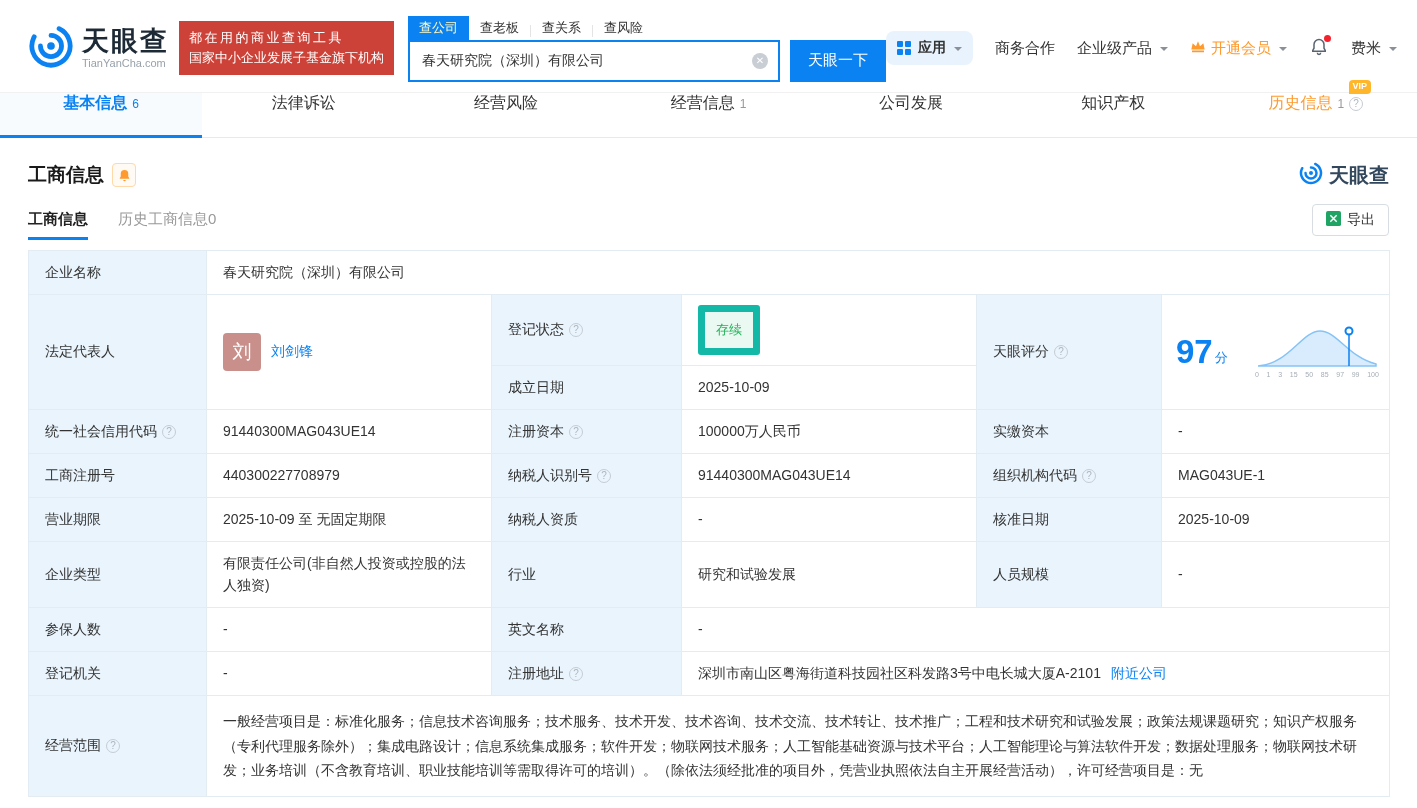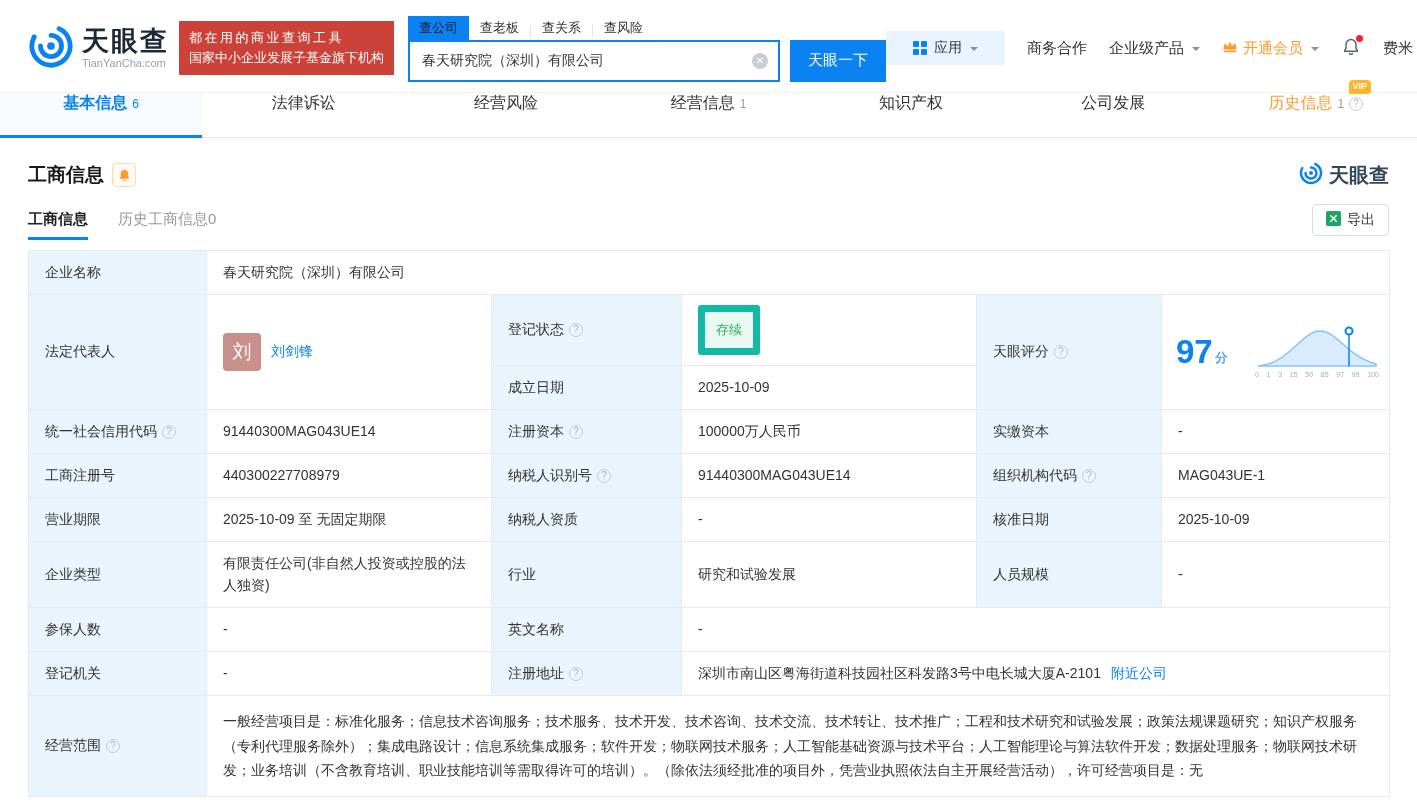--- a/index.html
+++ b/index.html
@@ -9,32 +9,32 @@
   
   .hdr { display:flex; align-items:center; padding:12px 28px 8px; height:92px; }
   .logo { display:flex; align-items:center; gap:8px; flex:none; }
   .logo-cn { font-size:27px; font-weight:bold; color:#1d2a36; letter-spacing:2px; line-height:1.05; }
   .logo-en { font-size:11px; color:#98a1aa; margin-top:2px; }
   .slogan { background:#cd4238; color:#fff; padding:7px 10px; margin-left:10px; font-size:13px; line-height:1.55; flex:none; }
   .slogan .l1 { letter-spacing:2.5px; display:block; }
   .search { margin-left:14px; display:flex; flex-direction:column; flex:none; }
   .stabs { display:flex; align-items:flex-end; height:25px; }
   .stab { font-size:13px; color:#333; padding:3px 11px; cursor:pointer; }
-  .stab.active { background:#0b82f1; color:#0f172a; }
+  .stab.active { background:#0b82f1; color:#fef9c3; }
   .sdiv { width:1px; height:12px; background:#e4e4e4; align-self:center; margin-top:8px; }
   .srow { display:flex; }
   .sbox { position:relative; width:372px; height:42px; border:2px solid #0b82f1; background:#fff; }
   .sbox input { width:100%; height:100%; border:none; outline:none; padding:0 36px 0 12px; font-size:14px; color:#333; font-family:inherit; }
   .clear { position:absolute; right:10px; top:50%; transform:translateY(-50%); width:16px; height:16px;
     border-radius:50%; background:#c9ced4; color:#fff; font-size:10px; line-height:16px; text-align:center; cursor:pointer; }
   .clear::after { content:"✕"; }
   .sbtn { width:96px; height:42px; margin-left:10px; background:#0b82f1; color:#fff; border:none; font-size:15px; cursor:pointer; font-family:inherit; }
   .hright { margin-left:auto; display:flex; align-items:center; gap:22px; font-size:14px; }
   .hitem { display:flex; align-items:center; gap:5px; cursor:pointer; white-space:nowrap; font-size:15px; color:#333; }
-  .apps { background:#e9f3fe; border-radius:0; padding:8px 27px; font-size:14px; }
+  .apps { background:#e9f3fe; border-radius:8px; padding:8px 11px; font-size:14px;font-weight:bold; }
   .gicon { display:grid; grid-template-columns:6px 6px; grid-gap:2px; margin-right:2px; }
   .gicon i { width:6px; height:6px; background:#0b82f1; border-radius:1px; }
   .caret { display:inline-block; width:0; height:0; border:4px solid transparent; border-top-color:#8a9097; margin-left:3px; transform:translateY(3px); }
   .vip-link { color:#ff9a2d; }
   .bellwrap { position:relative; }
   .dot { position:absolute; top:-2px; right:-2px; width:7px; height:7px; border-radius:50%; background:#f5222d; }
 
   
   .navbar { display:flex; height:46px; border-top:1px solid #f1f1f1; border-bottom:1px solid #e9e9e9; }
   .ntab { flex:1; display:flex; align-items:flex-start; justify-content:center; font-size:16px; color:#333; position:relative; cursor:pointer; }
@@ -195,26 +195,26 @@
       </span>
   </div>
   <div class="ntab">
     <span class="ntab-inner">
       <span>经营信息</span>
       <span class="ncount">1</span>
     </span>
   </div>
   <div class="ntab">
     <span class="ntab-inner">
+        <span>公司发展</span>
+      </span>
+  </div>
+  <div class="ntab">
+    <span class="ntab-inner">
         <span>知识产权</span>
-      </span>
-  </div>
-  <div class="ntab">
-    <span class="ntab-inner">
-        <span>公司发展</span>
       </span>
   </div>
   <div class="ntab viptab">
     <span class="ntab-inner">
       <span class="vipbadge">VIP</span>
       <span>历史信息</span>
       <span class="ncount">1</span>
       <span class="q"></span>
     </span>
   </div>

